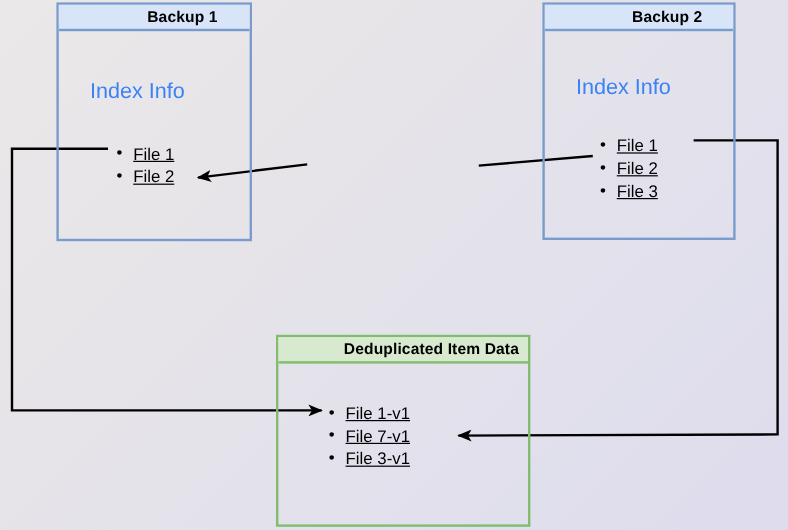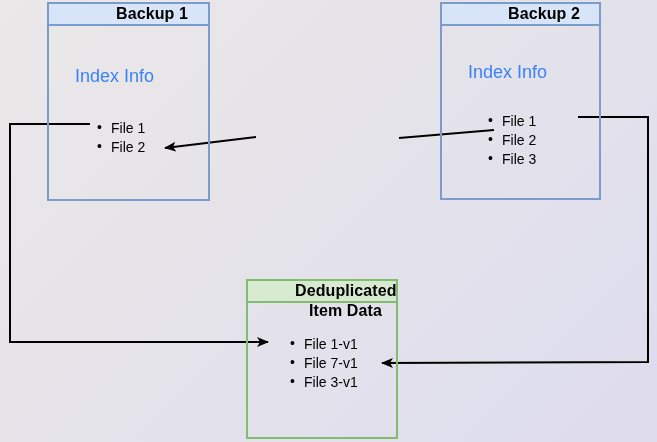--- a/index.html
+++ b/index.html
@@ -25,21 +25,21 @@
 
   
   .node {
     position: absolute;
     border: 2px solid;
     background: transparent;
   }
   .node .node-header {
     width: 100%;
     border-bottom: 2px solid;
-    font-size: 16px;
+    font-size: 13px;
     font-weight: bold;
     color: #000000;
     text-align: center;
     line-height: 20px;
     height: 22px;
     letter-spacing: 0.1px;
     padding-left: 47px;
   }
   .node .node-body {
     position: relative;
@@ -65,20 +65,21 @@
     font-size: 18px;
     color: #3b82f6;
     white-space: nowrap;
   }
 
   ul.file-list {
     position: absolute;
     list-style: none;
     margin: 0;
     padding: 0;
+    text-decoration: underline;
   }
   ul.file-list li {
     font-size: 14px;
     color: #000;
     line-height: 19px;
     white-space: nowrap;
     position: relative;
     padding-left: 14px;
   }
   ul.file-list li::before {
@@ -136,33 +137,33 @@
     <div class="node-header">Backup 1</div>
     <div class="node-body" style="height:173px;">
       <div class="node-subtitle" style="left:26px; top:40px;">Index Info</div>
       <ul class="file-list" style="left:48px; top:93px;">
         <li>File 1</li>
         <li>File 2</li>
       </ul>
     </div>
   </div>
 
-  <div class="node blue" style="left:440px; top:2px; width:161px; height:198px;">
+  <div class="node blue" style="left:452px; top:2px; width:161px; height:198px;">
     <div class="node-header">Backup 2</div>
     <div class="node-body" style="height:172px;">
       <div class="node-subtitle" style="left:26px; top:36px;">Index Info</div>
       <ul class="file-list" style="left:46px; top:86px;">
         <li>File 1</li>
         <li>File 2</li>
         <li>File 3</li>
       </ul>
     </div>
   </div>
 
-  <div class="node green" style="left:246px; top:279px; width:152px; height:160px;">
+  <div class="node green" style="left:230px; top:279px; width:212px; height:160px;">
     <div class="node-header">Deduplicated Item Data</div>
     <div class="node-body" style="height:134px;padding-left:28px;">
       <ul class="file-list" style="left:42px; top:32px;">
         <li>File 1-v1</li>
         <li>File 7-v1</li>
         <li>File 3-v1</li>
       </ul>
     </div>
   </div>
 

